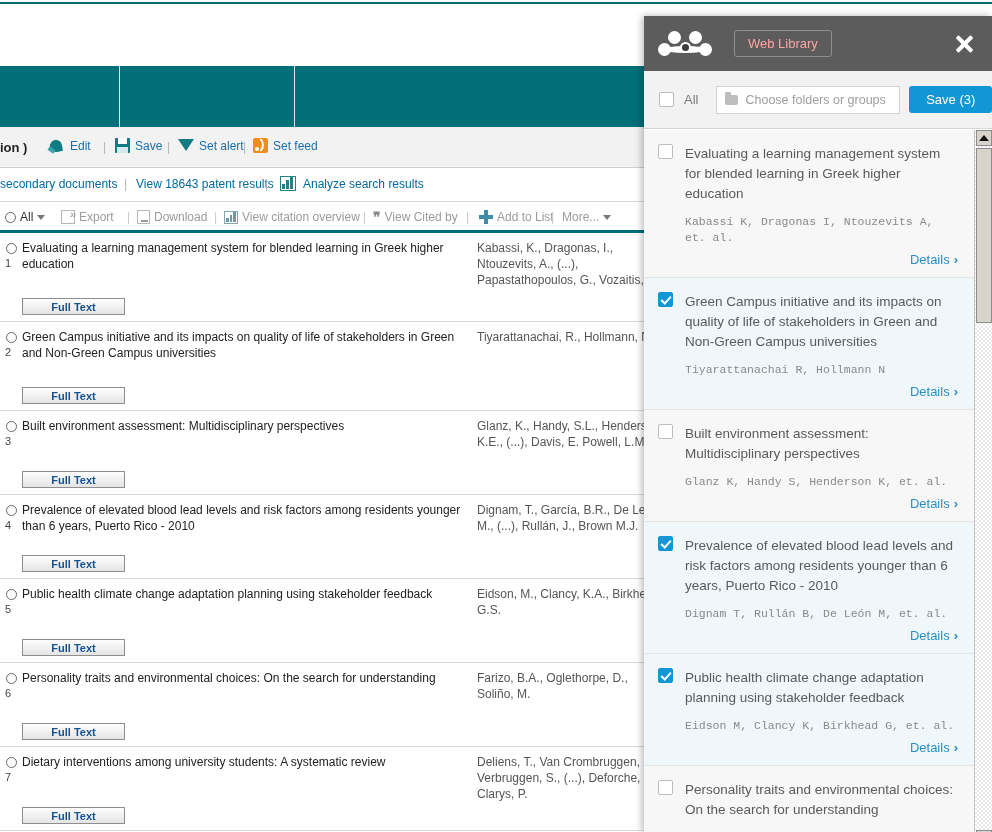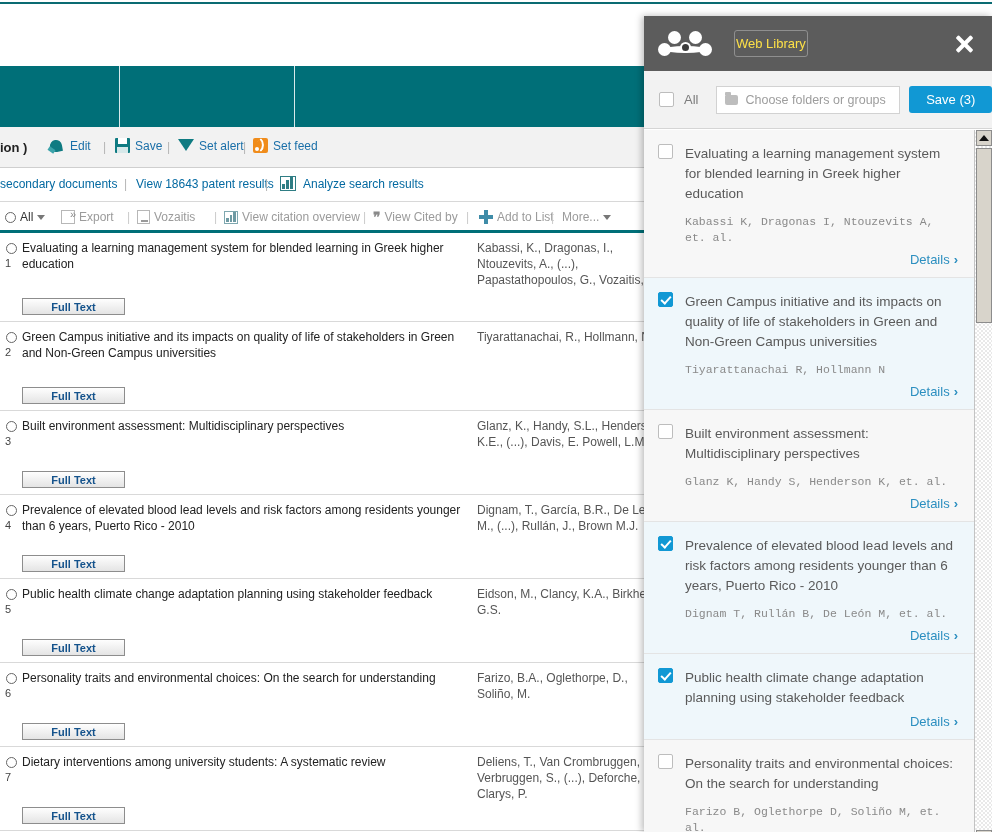--- a/index.html
+++ b/index.html
@@ -288,24 +288,24 @@
   }
   .ml-n1 { left: 0px;  top: 14px; width: 13px; height: 13px; }
   .ml-n2 { left: 10px; top: 2px;  width: 13px; height: 13px; }
   .ml-n4 { left: 31px; top: 2px;  width: 13px; height: 13px; }
   .ml-n5 { left: 41px; top: 14px; width: 13px; height: 13px; }
   .ml-bar { left: 6px; top: 17px; width: 43px; height: 7px; border-radius: 3px; }
   .ml-center-dot { left: 22px; top: 13px; width: 11px; height: 11px; background: #3c3c3c !important; border: 2px solid #fff; }
 
   #weblib-chip {
     margin-left: 22px;
-    padding: 5px 1px;
+    padding: 5px 13px;
     border: 1px solid #8f8f8f;
     border-radius: 3px;
-    color: #fde047;
+    color: #fca5a5;
     font-size: 13px;
     cursor: pointer;
   }
   #popup-close {
     position: absolute; right: 16px; top: 16px;
     width: 24px; height: 24px; cursor: pointer;
   }
   #popup-close:before, #popup-close:after {
     content: ""; position: absolute; left: 2px; top: 10px;
     width: 21px; height: 4px; background: #ffffff; border-radius: 1px;
@@ -487,21 +487,21 @@
     </div>
 
     <div class="rt-item" style="left:61px">
       <span class="ico-export"></span>
       <span>Export</span>
     </div>
     <div class="rt-sep" style="left:127px">|</div>
 
     <div class="rt-item" style="left:137px">
       <span class="ico-download"></span>
-      <span>Vozaitis</span>
+      <span>Download</span>
     </div>
     <div class="rt-sep" style="left:214px">|</div>
 
     <div class="rt-item" style="left:224px">
       <span class="ico-chart-sm">
         <i style="height:4px"></i>
           <i style="height:7px"></i>
           <i style="height:10px"></i>
       </span>
       <span>View citation overview</span>
@@ -666,20 +666,21 @@
         <div class="pl-details">
           <span>Details</span><span class="chev">›</span>
         </div>
       </div>
     </div>
 
     <div class="pl-item selected">
       <span class="sq-cb checked"></span>
       <div class="pl-body">
         <div class="pl-title">Public health climate change adaptation planning using stakeholder feedback</div>
+        <div class="pl-authors">Eidson M,  Clancy K,  Birkhead G,  et. al.</div>
         <div class="pl-details">
           <span>Details</span><span class="chev">›</span>
         </div>
       </div>
     </div>
 
     <div class="pl-item">
       <span class="sq-cb"></span>
       <div class="pl-body">
         <div class="pl-title">Personality traits and environmental choices: On the search for understanding</div>

